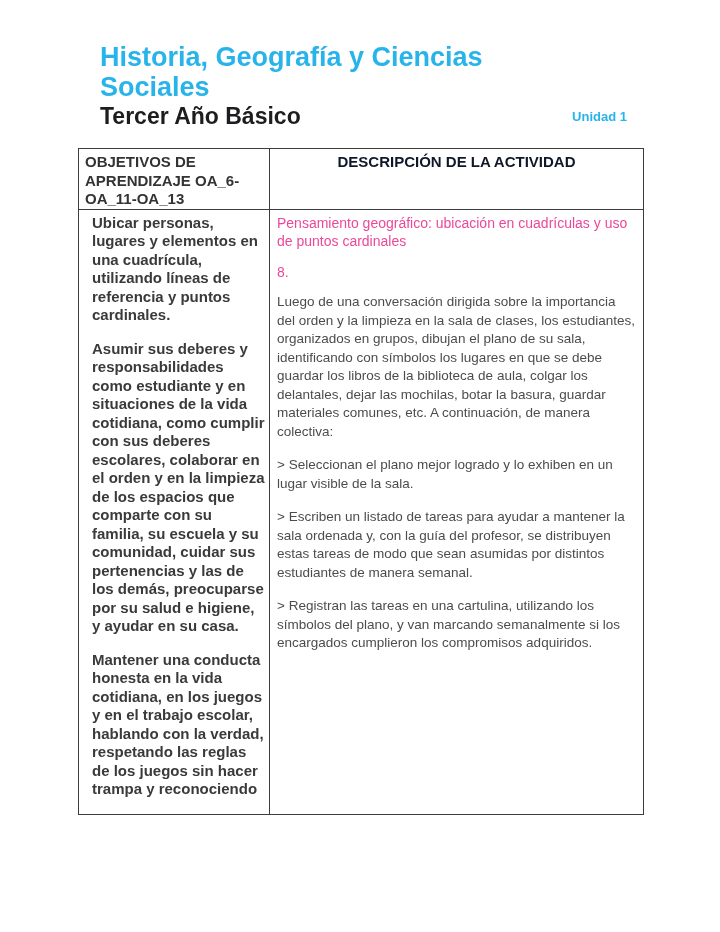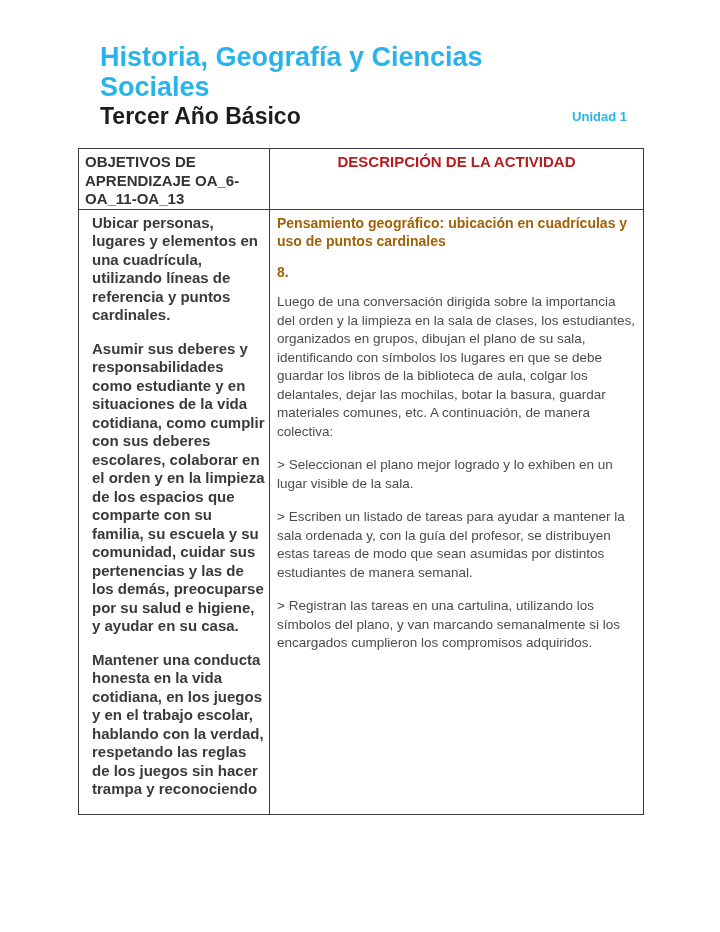--- a/index.html
+++ b/index.html
@@ -53,34 +53,34 @@
   col.col-left{width:191px;}
   col.col-right{width:374px;}
   tr.header-row td{height:56px;}
   tr.body-row td{height:565px;}
   td.head-left{
     padding:4px 2px 0 6px;
     color:#333333;font-size:15px;font-weight:bold;line-height:18.5px;
   }
   td.head-right{
     padding:4px 6px 0 6px;text-align:center;
-    color:#b91c1c;font-size:15px;font-weight:bold;line-height:18.5px;
+    color:#0f172a;font-size:15px;font-weight:bold;line-height:18.5px;
   }
   td.body-left{
     padding:4px 2px 0 13px;overflow:hidden;
     color:var(--text-dark);font-size:15px;font-weight:bold;line-height:18.5px;
   }
   td.body-left p{margin-bottom:15px;}
   td.body-right{
     padding:4px 8px 0 7px;overflow:hidden;
     color:var(--text-body);font-size:13.5px;line-height:18.5px;
   }
   td.body-right p{margin-bottom:15px;}
   td.body-right p.bold{
-    font-weight:bold;font-size:14px;color:#a16207;margin-bottom:12px;
+    font-weight:normal;font-size:14px;color:#ec4899;margin-bottom:12px;
   }
 </style>
 </head>
 <body>
 
 <div class="doc-page">
 
   <div class="doc-header">
     <div class="header-left">
       <div class="doc-title">Historia, Geografía y Ciencias Sociales</div>

